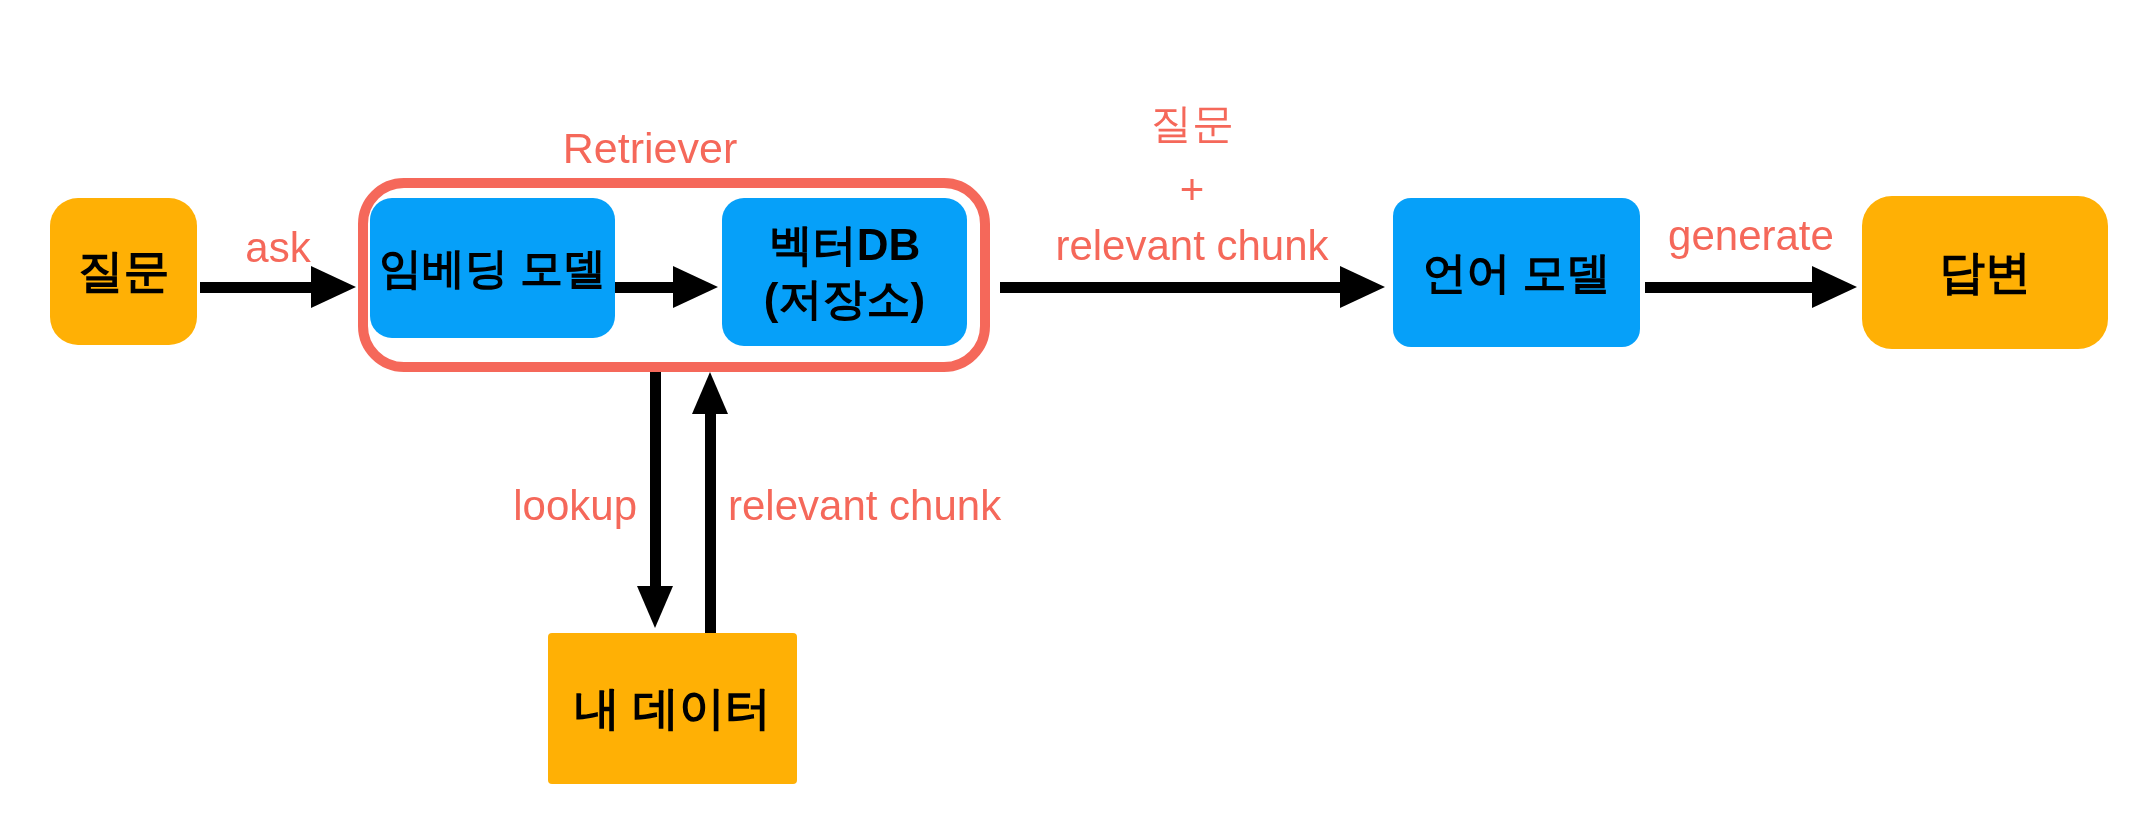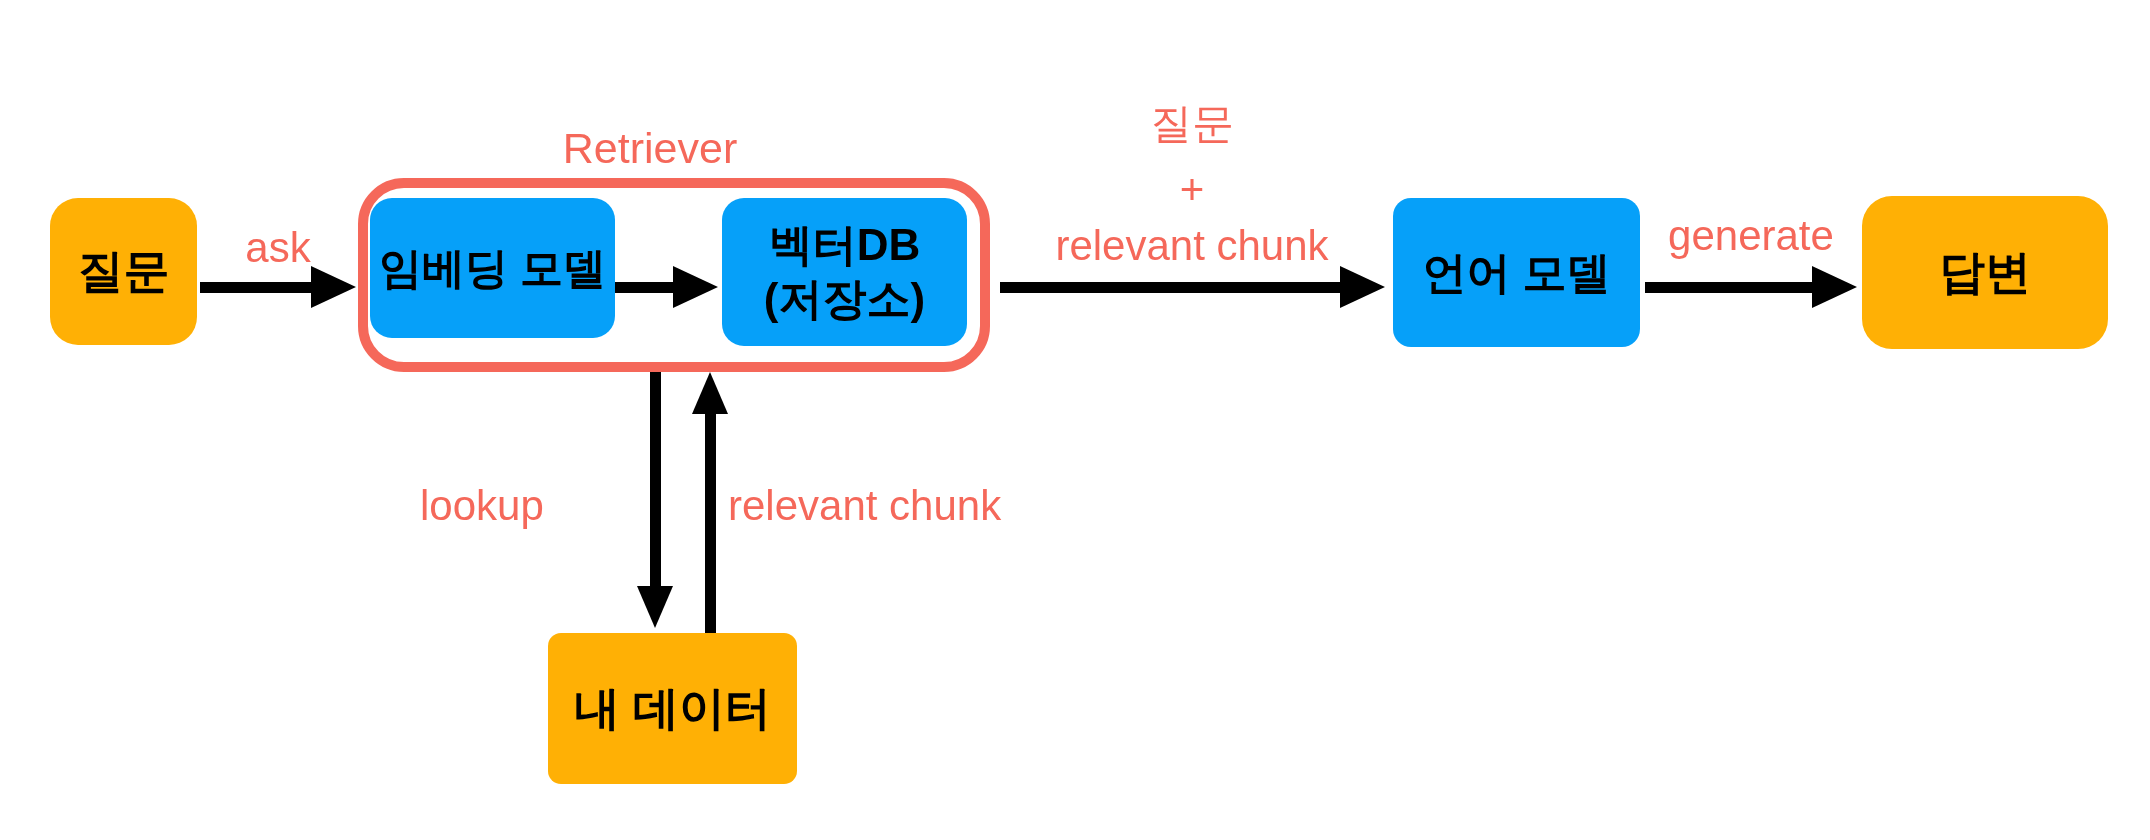--- a/index.html
+++ b/index.html
@@ -12,38 +12,38 @@
     position:absolute;display:flex;flex-direction:column;align-items:center;justify-content:center;
     font-weight:700;font-size:46px;line-height:1.22;color:#000;text-align:center;white-space:nowrap;
   }
   .node.orange{background:#FFB005;}
   .node.blue{background:#06A0F9;}
   .n-question{left:50px;top:198px;width:147px;height:147px;border-radius:28px;}
   .n-embedding{left:370px;top:198px;width:245px;height:140px;border-radius:22px;font-size:43px;}
   .n-vectordb{left:722px;top:198px;width:245px;height:148px;border-radius:22px;font-size:44px;}
   .n-language{left:1393px;top:198px;width:247px;height:149px;border-radius:18px;font-size:44px;}
   .n-answer{left:1862px;top:196px;width:246px;height:153px;border-radius:30px;}
-  .n-mydata{left:548px;top:633px;width:249px;height:151px;border-radius:13px;}
+  .n-mydata{left:548px;top:633px;width:249px;height:151px;border-radius:4px;}
   
   .group{
     position:absolute;left:358px;top:178px;width:632px;height:194px;
     border:10px solid #F5685A;border-radius:46px;box-sizing:border-box;background:transparent;
   }
   .group-title{
     position:absolute;left:358px;top:124px;width:584px;text-align:center;
     color:#F5685A;font-size:43px;font-weight:400;
   }
   
   .elabel{position:absolute;color:#F5685A;font-size:42px;line-height:48px;white-space:nowrap;}
   .l-ask{left:200px;width:156px;text-align:center;top:224px;}
   .l-query{left:1042px;width:300px;text-align:center;top:100px;}
   .l-plus{left:1042px;width:300px;text-align:center;top:166px;}
   .l-chunk{left:1042px;width:300px;text-align:center;top:222px;}
   .l-generate{left:1645px;width:212px;text-align:center;top:212px;}
-  .l-lookup{left:420px;width:217px;text-align:left;top:482px;}
+  .l-lookup{left:420px;width:217px;text-align:right;top:482px;}
   .l-chunk-up{left:728px;top:482px;}
   
   .h-line{position:absolute;height:11px;background:#000;}
   .h-head{position:absolute;width:0;height:0;border-top:21px solid transparent;border-bottom:21px solid transparent;border-left:45px solid #000;}
   .v-line{position:absolute;width:11px;background:#000;}
   .v-head-down{position:absolute;width:0;height:0;border-left:18px solid transparent;border-right:18px solid transparent;border-top:42px solid #000;}
   .v-head-up{position:absolute;width:0;height:0;border-left:18px solid transparent;border-right:18px solid transparent;border-bottom:42px solid #000;}
 </style>
 </head>
 <body>

